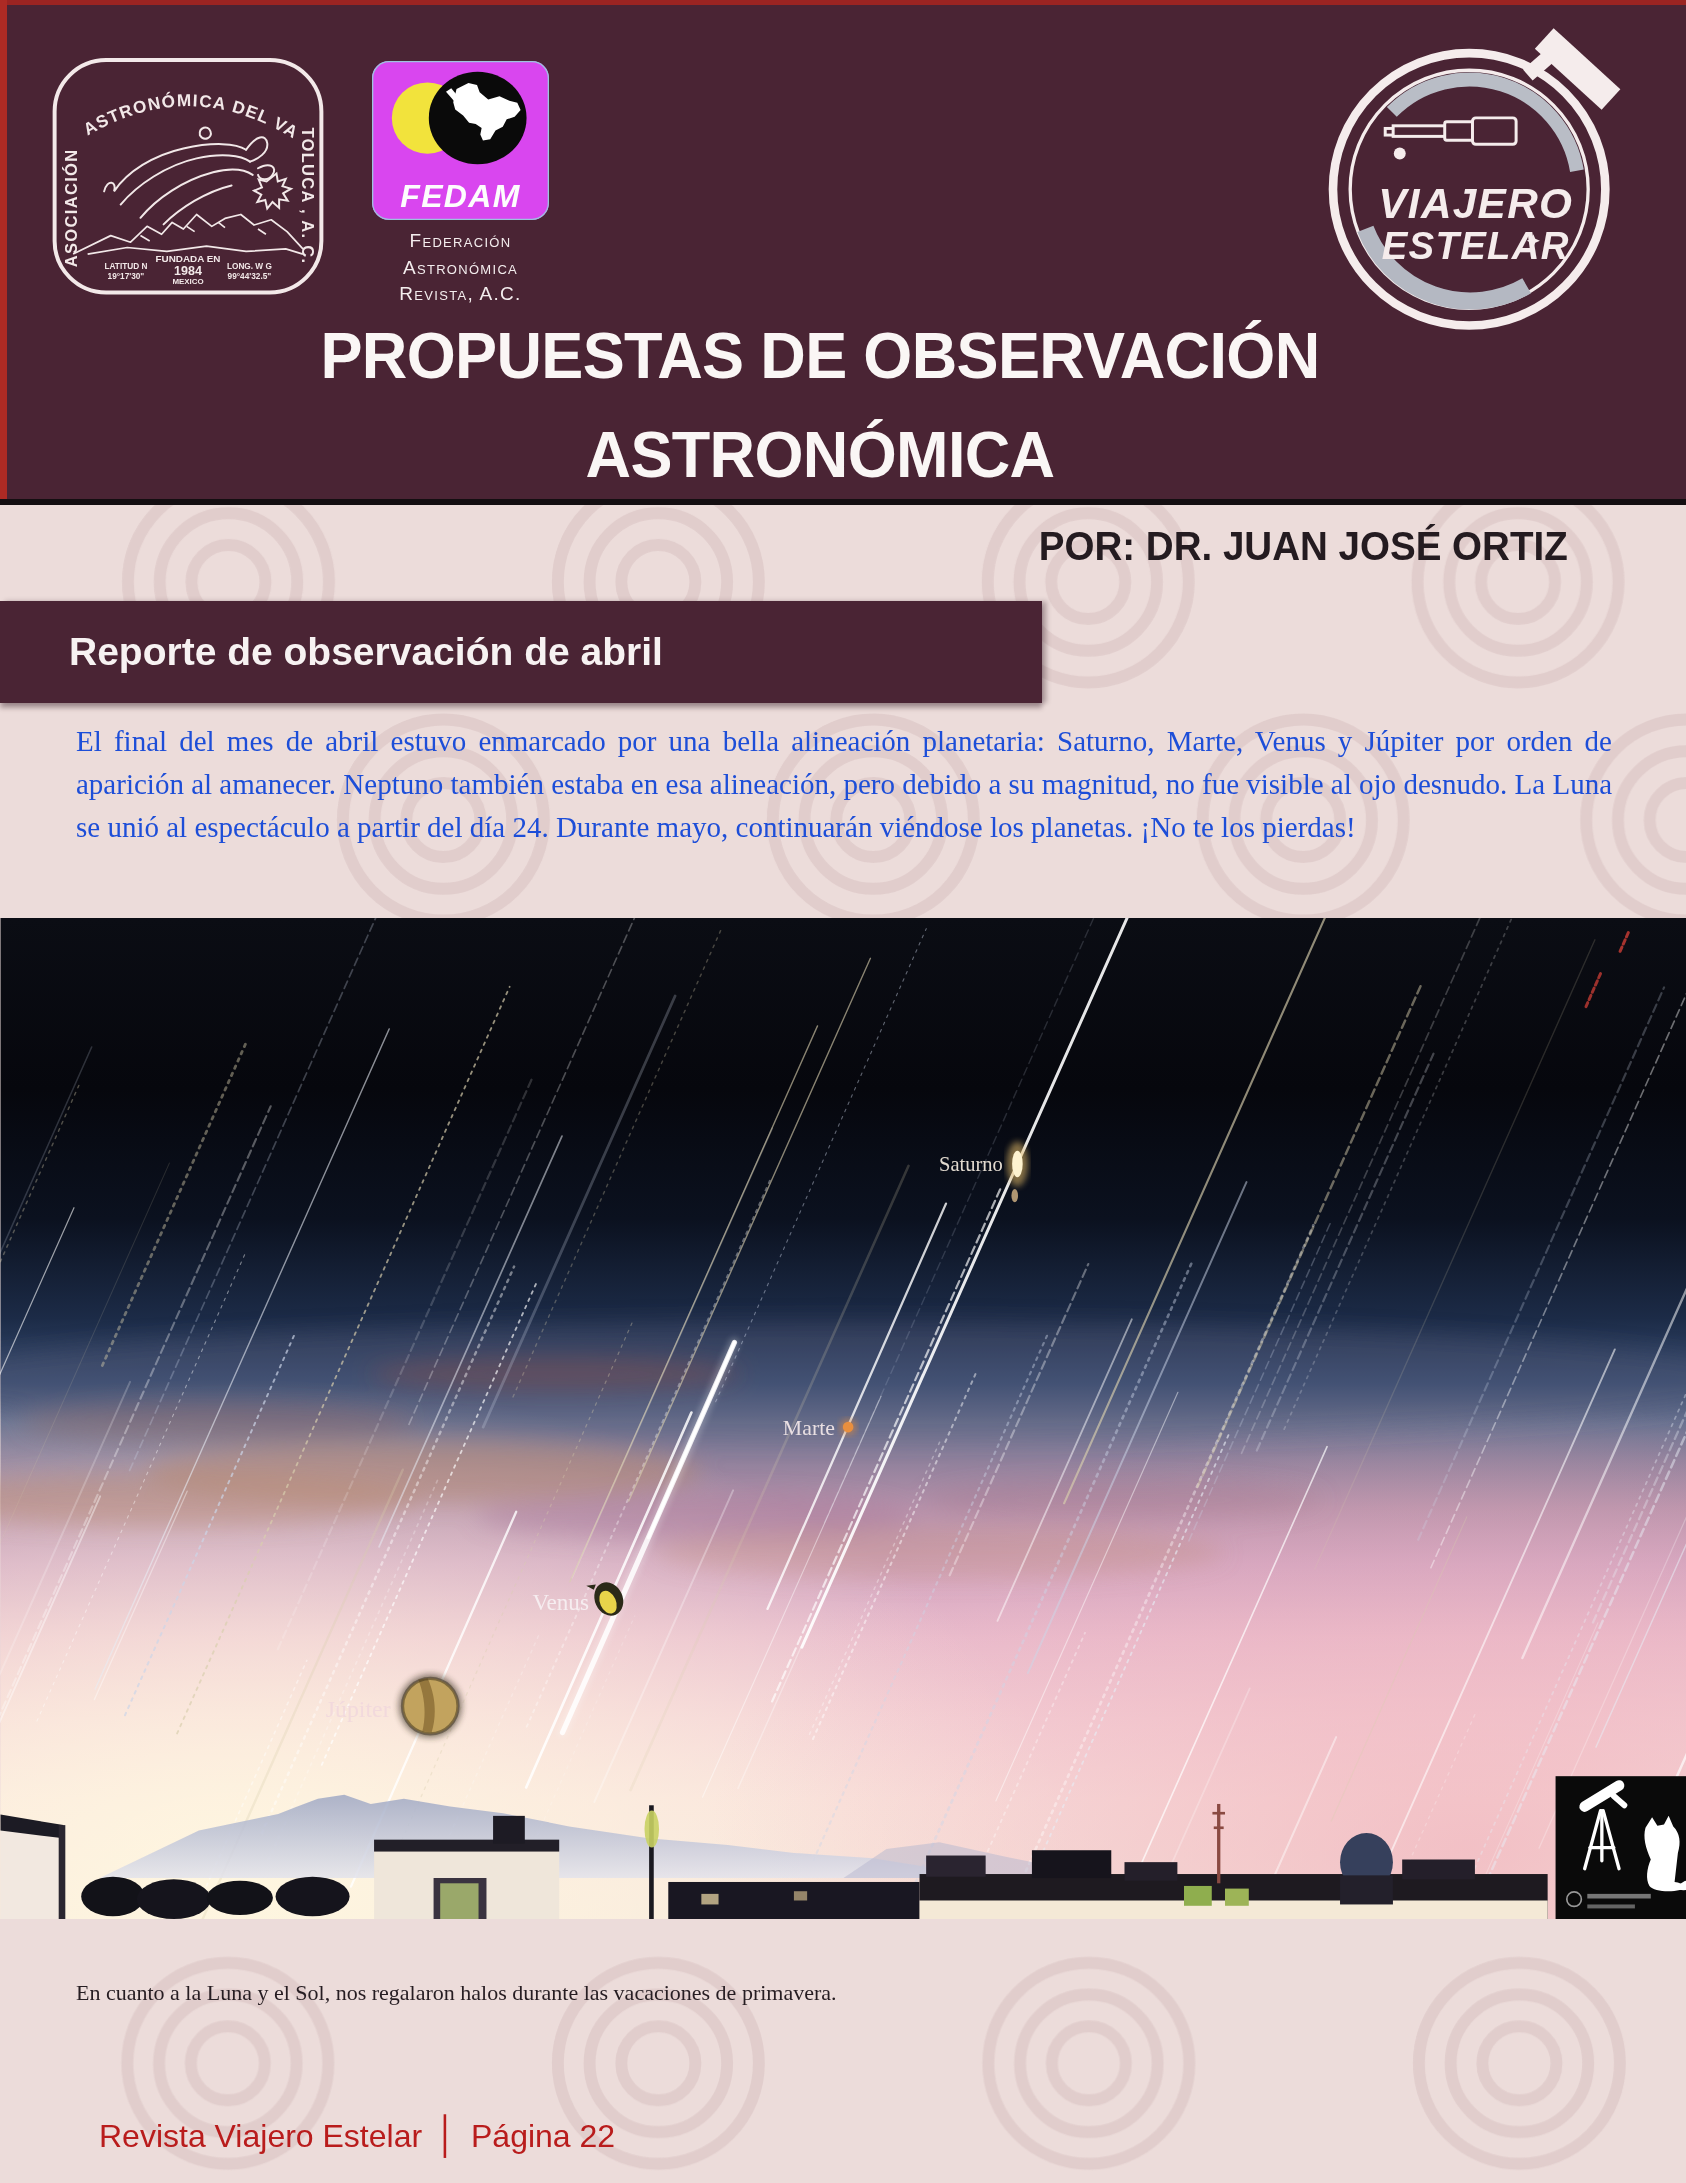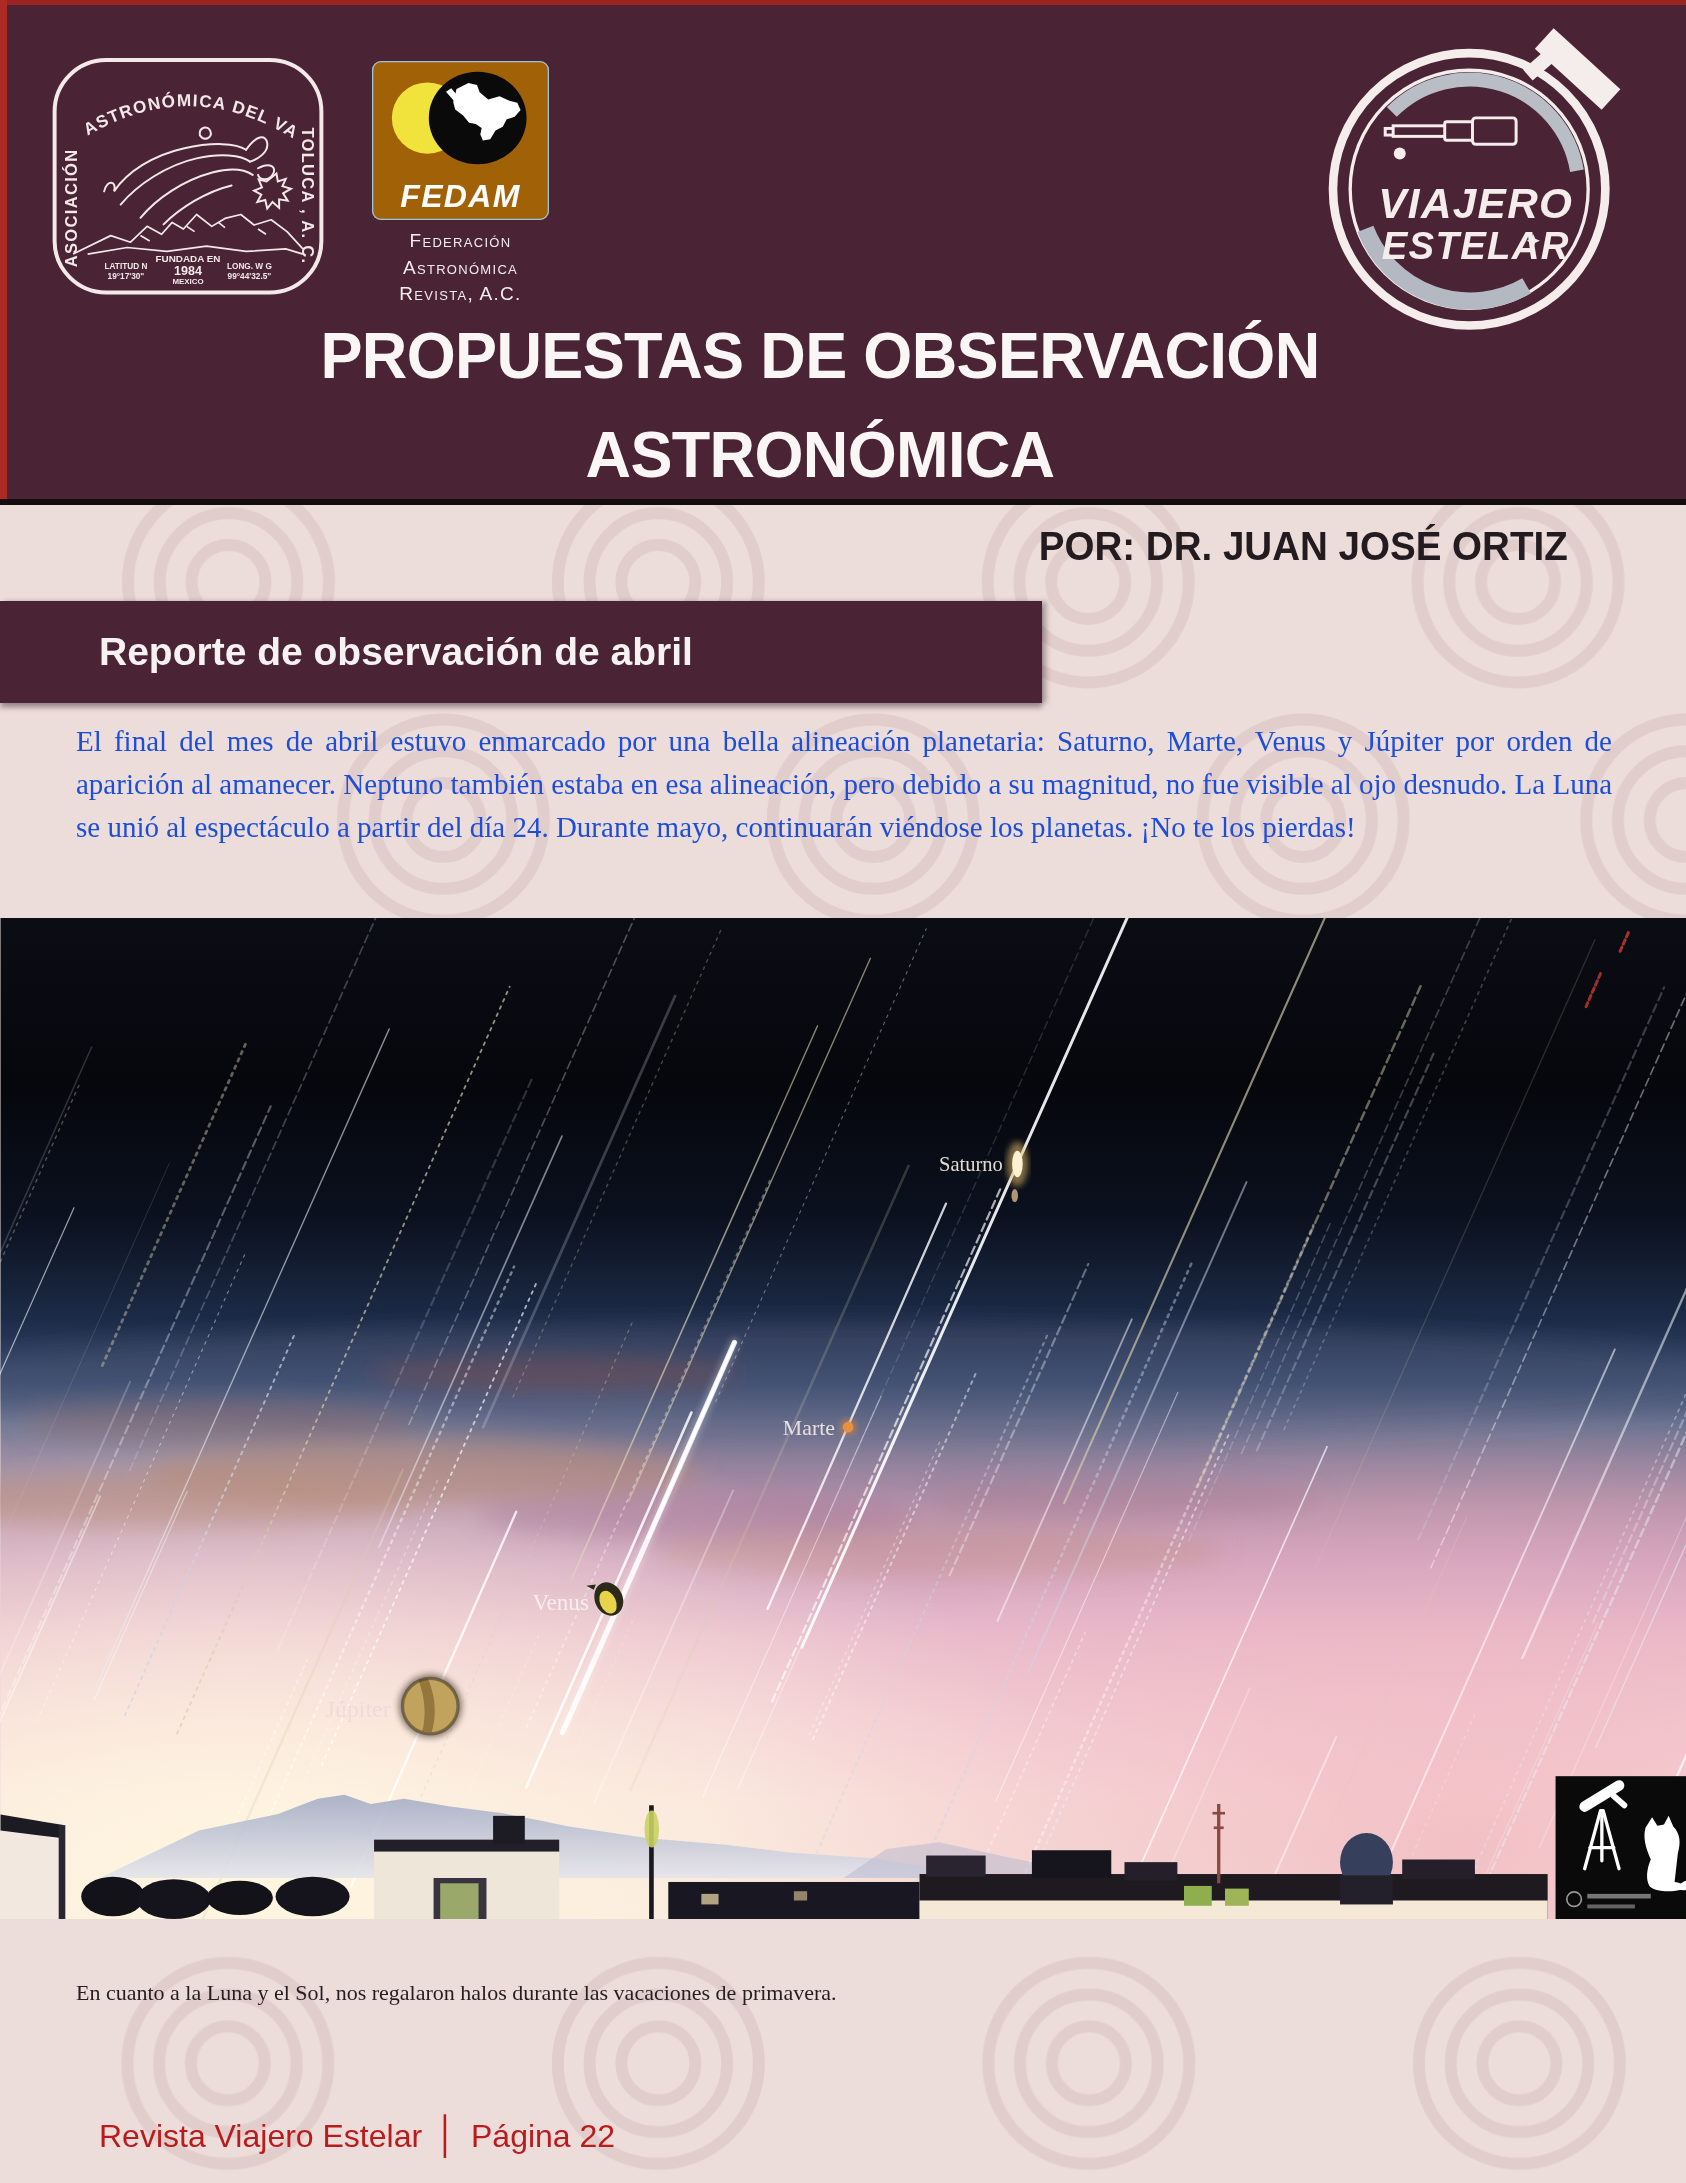--- a/index.html
+++ b/index.html
@@ -8,34 +8,34 @@
   
   #bgpat{position:absolute;left:0;top:0;z-index:0;}
   
   .header{position:absolute;left:0;top:0;width:1687px;height:499px;background:#4a2434;z-index:1;}
   .edge-top{position:absolute;left:0;top:0;width:1687px;height:4.6px;background:#9b2422;z-index:2;}
   .edge-left{position:absolute;left:0;top:0;width:6.6px;height:501px;background:#ad2a24;z-index:2;}
   .title{position:absolute;left:0;top:306px;width:1640px;text-align:center;color:#faf6f5;
          font-weight:bold;font-size:65px;line-height:99px;letter-spacing:-0.7px;
          transform:scaleX(.97);transform-origin:center;z-index:2;}
   .aavt-svg{position:absolute;left:48px;top:56px;z-index:2;}
-  .fedam-box{position:absolute;left:372px;top:61px;width:177px;height:159px;background:#a16207;
-             border-radius:9px;z-index:2;box-shadow:0 0 0 1.3px #9cc4de inset;}
+  .fedam-box{position:absolute;left:372px;top:61px;width:177px;height:159px;background:#d946ef;
+             border-radius:17px;z-index:2;box-shadow:0 0 0 1.3px #9cc4de inset;}
   .fedam-acronym{position:absolute;bottom:5.3px;left:0;width:100%;text-align:center;color:#fdfdfd;
              font-size:32px;font-weight:bold;font-style:italic;letter-spacing:1.3px;}
   .fedam-name{position:absolute;left:344px;top:228px;width:233px;text-align:center;color:#f4edee;
              font-weight:normal;font-size:19px;line-height:26.5px;font-variant:small-caps;letter-spacing:1.3px;z-index:2;}
   .viajero-svg{position:absolute;left:1315px;top:24px;z-index:2;}
   
   .blackline{position:absolute;left:0;top:499px;width:1687px;height:6px;background:#140e11;z-index:3;}
   .byline{position:absolute;top:523px;right:119px;font-size:41px;font-weight:bold;color:#241b20;
           letter-spacing:0px;transform:scaleX(.94);transform-origin:right center;z-index:2;}
   .section-bar{position:absolute;left:0;top:601px;width:1042px;height:102px;background:#4a2434;z-index:2;
           display:flex;align-items:center;box-shadow:0 5.3px 4.6px rgba(45,20,32,.35),5.3px 0 4.6px rgba(45,20,32,.25);}
-  .section-bar span{margin-left:99px;color:#f7f2f2;font-size:39px;font-weight:bold;letter-spacing:0px;}
+  .section-bar span{margin-left:69px;color:#f7f2f2;font-size:39px;font-weight:bold;letter-spacing:0px;}
   .article{position:absolute;left:76px;top:720px;width:1536px;z-index:2;
           font-family:"Liberation Serif",serif;font-size:29px;line-height:43px;color:#1d4ed8;
           text-align:justify;}
   
   .photo{position:absolute;left:0;top:918px;width:1674px;height:1001px;z-index:2;}
   .photo svg{display:block;}
   
   .caption{position:absolute;left:76px;top:1980px;font-family:"Liberation Serif",serif;
            font-size:22px;color:#261d22;z-index:2;}
   .footer{position:absolute;left:99px;top:2114px;font-family:Liberation Sans, sans-serif;

